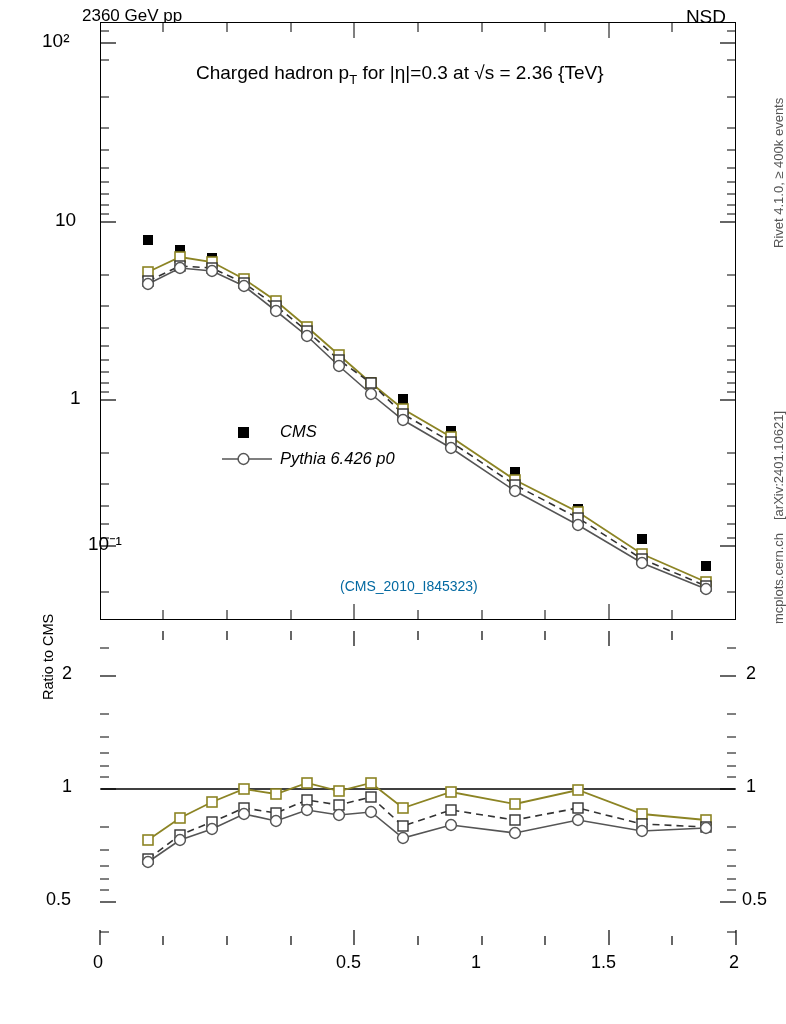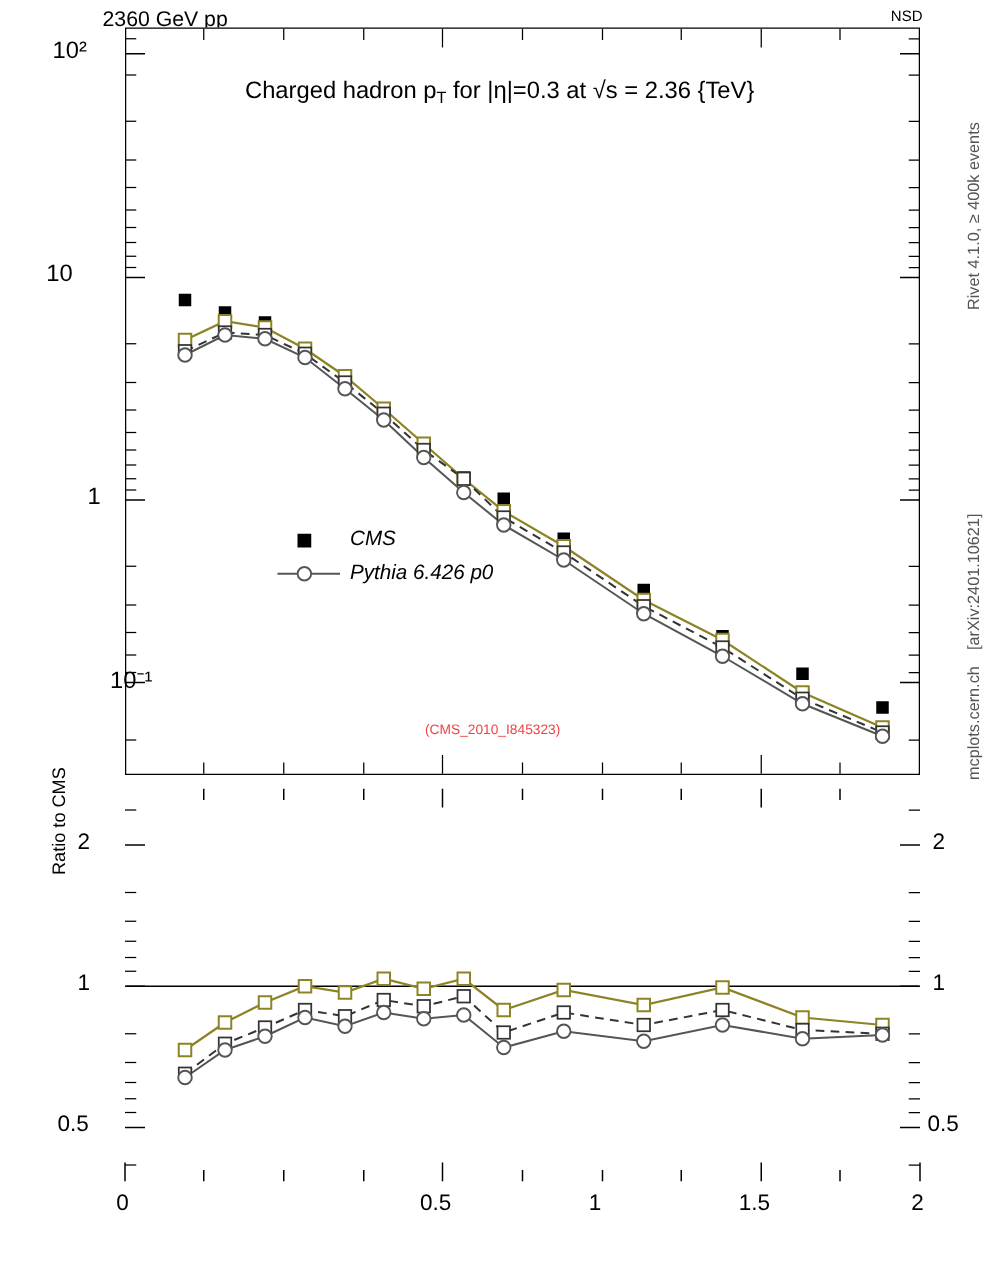--- a/index.html
+++ b/index.html
@@ -4,21 +4,21 @@
 <style>
   html,body{margin:0;padding:0;background:#ffffff;}
   body{width:786px;height:1024px;font-family:"Liberation Sans",sans-serif;color:#000;}
   #root{position:relative;width:786px;height:1024px;overflow:hidden;}
 
   .abs{position:absolute;}
   .txt{font-family:"Liberation Sans",sans-serif;color:#000;white-space:nowrap;}
 
   
   #hdr-left{left:82px;top:6px;font-size:17px;}
-  #hdr-right{right:48px;top:6px;font-size:12px;}
+  #hdr-right{right:60px;top:6px;font-size:19px;}
 
   
   .rot{transform-origin:0 0;transform:rotate(-90deg);font-size:13px;color:#555;}
   #right1{left:771px;top:248px;}
   #right2{left:771px;top:520px;}
   #right3{left:771px;top:624px;}
 
   
   #main-frame{left:100px;top:22px;width:636px;height:598px;border:1.4px solid #000;box-sizing:border-box;background:#fff;}
 
@@ -338,21 +338,21 @@
         <circle cx="451" cy="825" r="5.4"></circle>
         <circle cx="515" cy="833" r="5.4"></circle>
         <circle cx="578" cy="820" r="5.4"></circle>
         <circle cx="642" cy="831" r="5.4"></circle>
         <circle cx="706" cy="828" r="5.4"></circle>
       </g>
     </g>
   </svg>
 
   <div class="abs txt" style="left:42px;top:30px;font-size:19px;">10²</div>
-  <div class="abs txt" style="left:37px;top:209px;font-size:19px;">10</div>
+  <div class="abs txt" style="left:55px;top:209px;font-size:19px;">10</div>
   <div class="abs txt" style="left:70px;top:387px;font-size:19px;">1</div>
   <div class="abs txt" style="left:40px;top:530px;font-size:19px;margin-left:48px;">10⁻¹</div>
 
   <div class="abs txt title" id="plot-title">
     Charged hadron p<span style="font-size:13px;vertical-align:sub;">T</span> for |η|=0.3 at √s = 2.36 {TeV}
   </div>
 
   <div class="abs" id="legend">
     <div class="leg-row">
       <div class="leg-sym">
@@ -366,21 +366,21 @@
       <div class="leg-sym">
         <svg width="56" height="20">
             <line x1="2" y1="10" x2="52" y2="10" stroke="#555" stroke-width="1.6"></line>
             <circle cx="23.5" cy="10" r="5.4" fill="#fff" stroke="#555" stroke-width="1.5"></circle>
           </svg>
       </div>
       <div class="leg-txt txt">Pythia 6.426 p0</div>
     </div>
   </div>
 
-  <div class="abs txt sub" id="watermark" style="font-size:11px;color:#ef4444;">(CMS_2010_I845323)</div>
+  <div class="abs txt sub" id="watermark" style="font-size:14px;color:#0369a1;">(CMS_2010_I845323)</div>
 
   <div class="abs txt" style="left:62px;top:663px;font-size:18px;">2</div>
   <div class="abs txt" style="left:62px;top:776px;font-size:18px;">1</div>
   <div class="abs txt" style="left:46px;top:889px;font-size:18px;">0.5</div>
 
   <div class="abs txt" style="left:746px;top:663px;font-size:18px;">2</div>
   <div class="abs txt" style="left:746px;top:776px;font-size:18px;">1</div>
   <div class="abs txt" style="left:742px;top:889px;font-size:18px;">0.5</div>
 
   <div class="abs txt" id="ratio-ylabel">Ratio to CMS</div>

